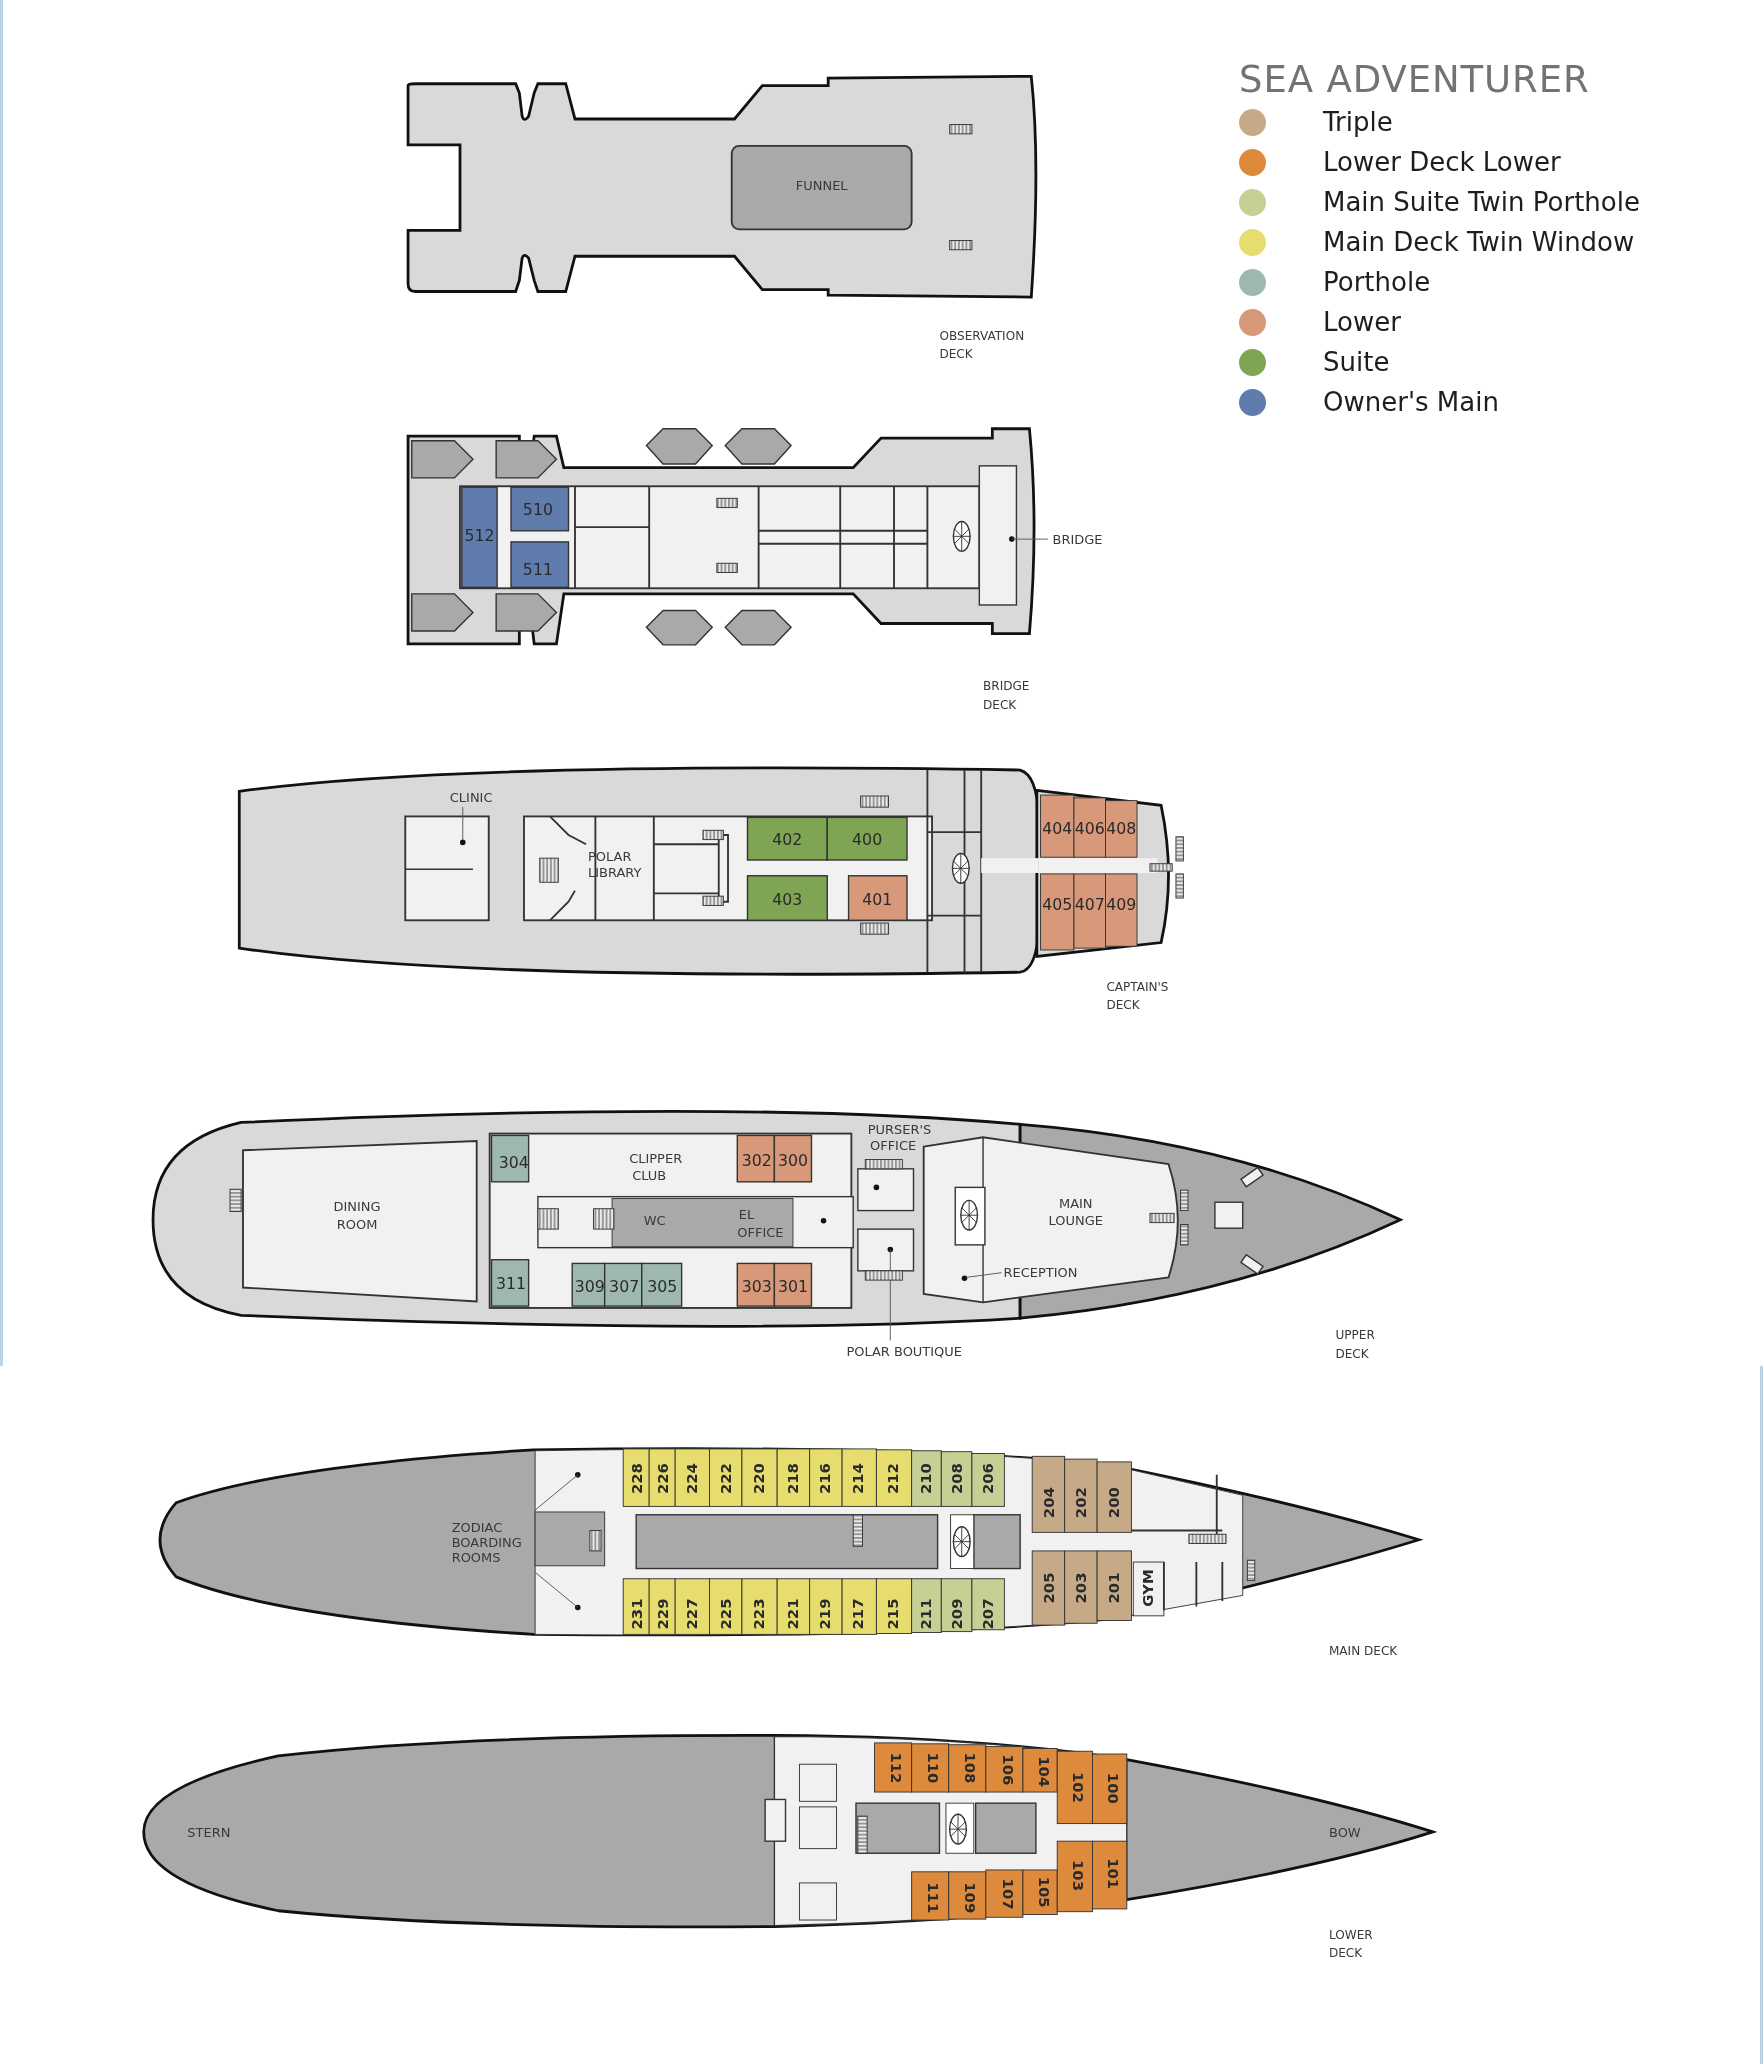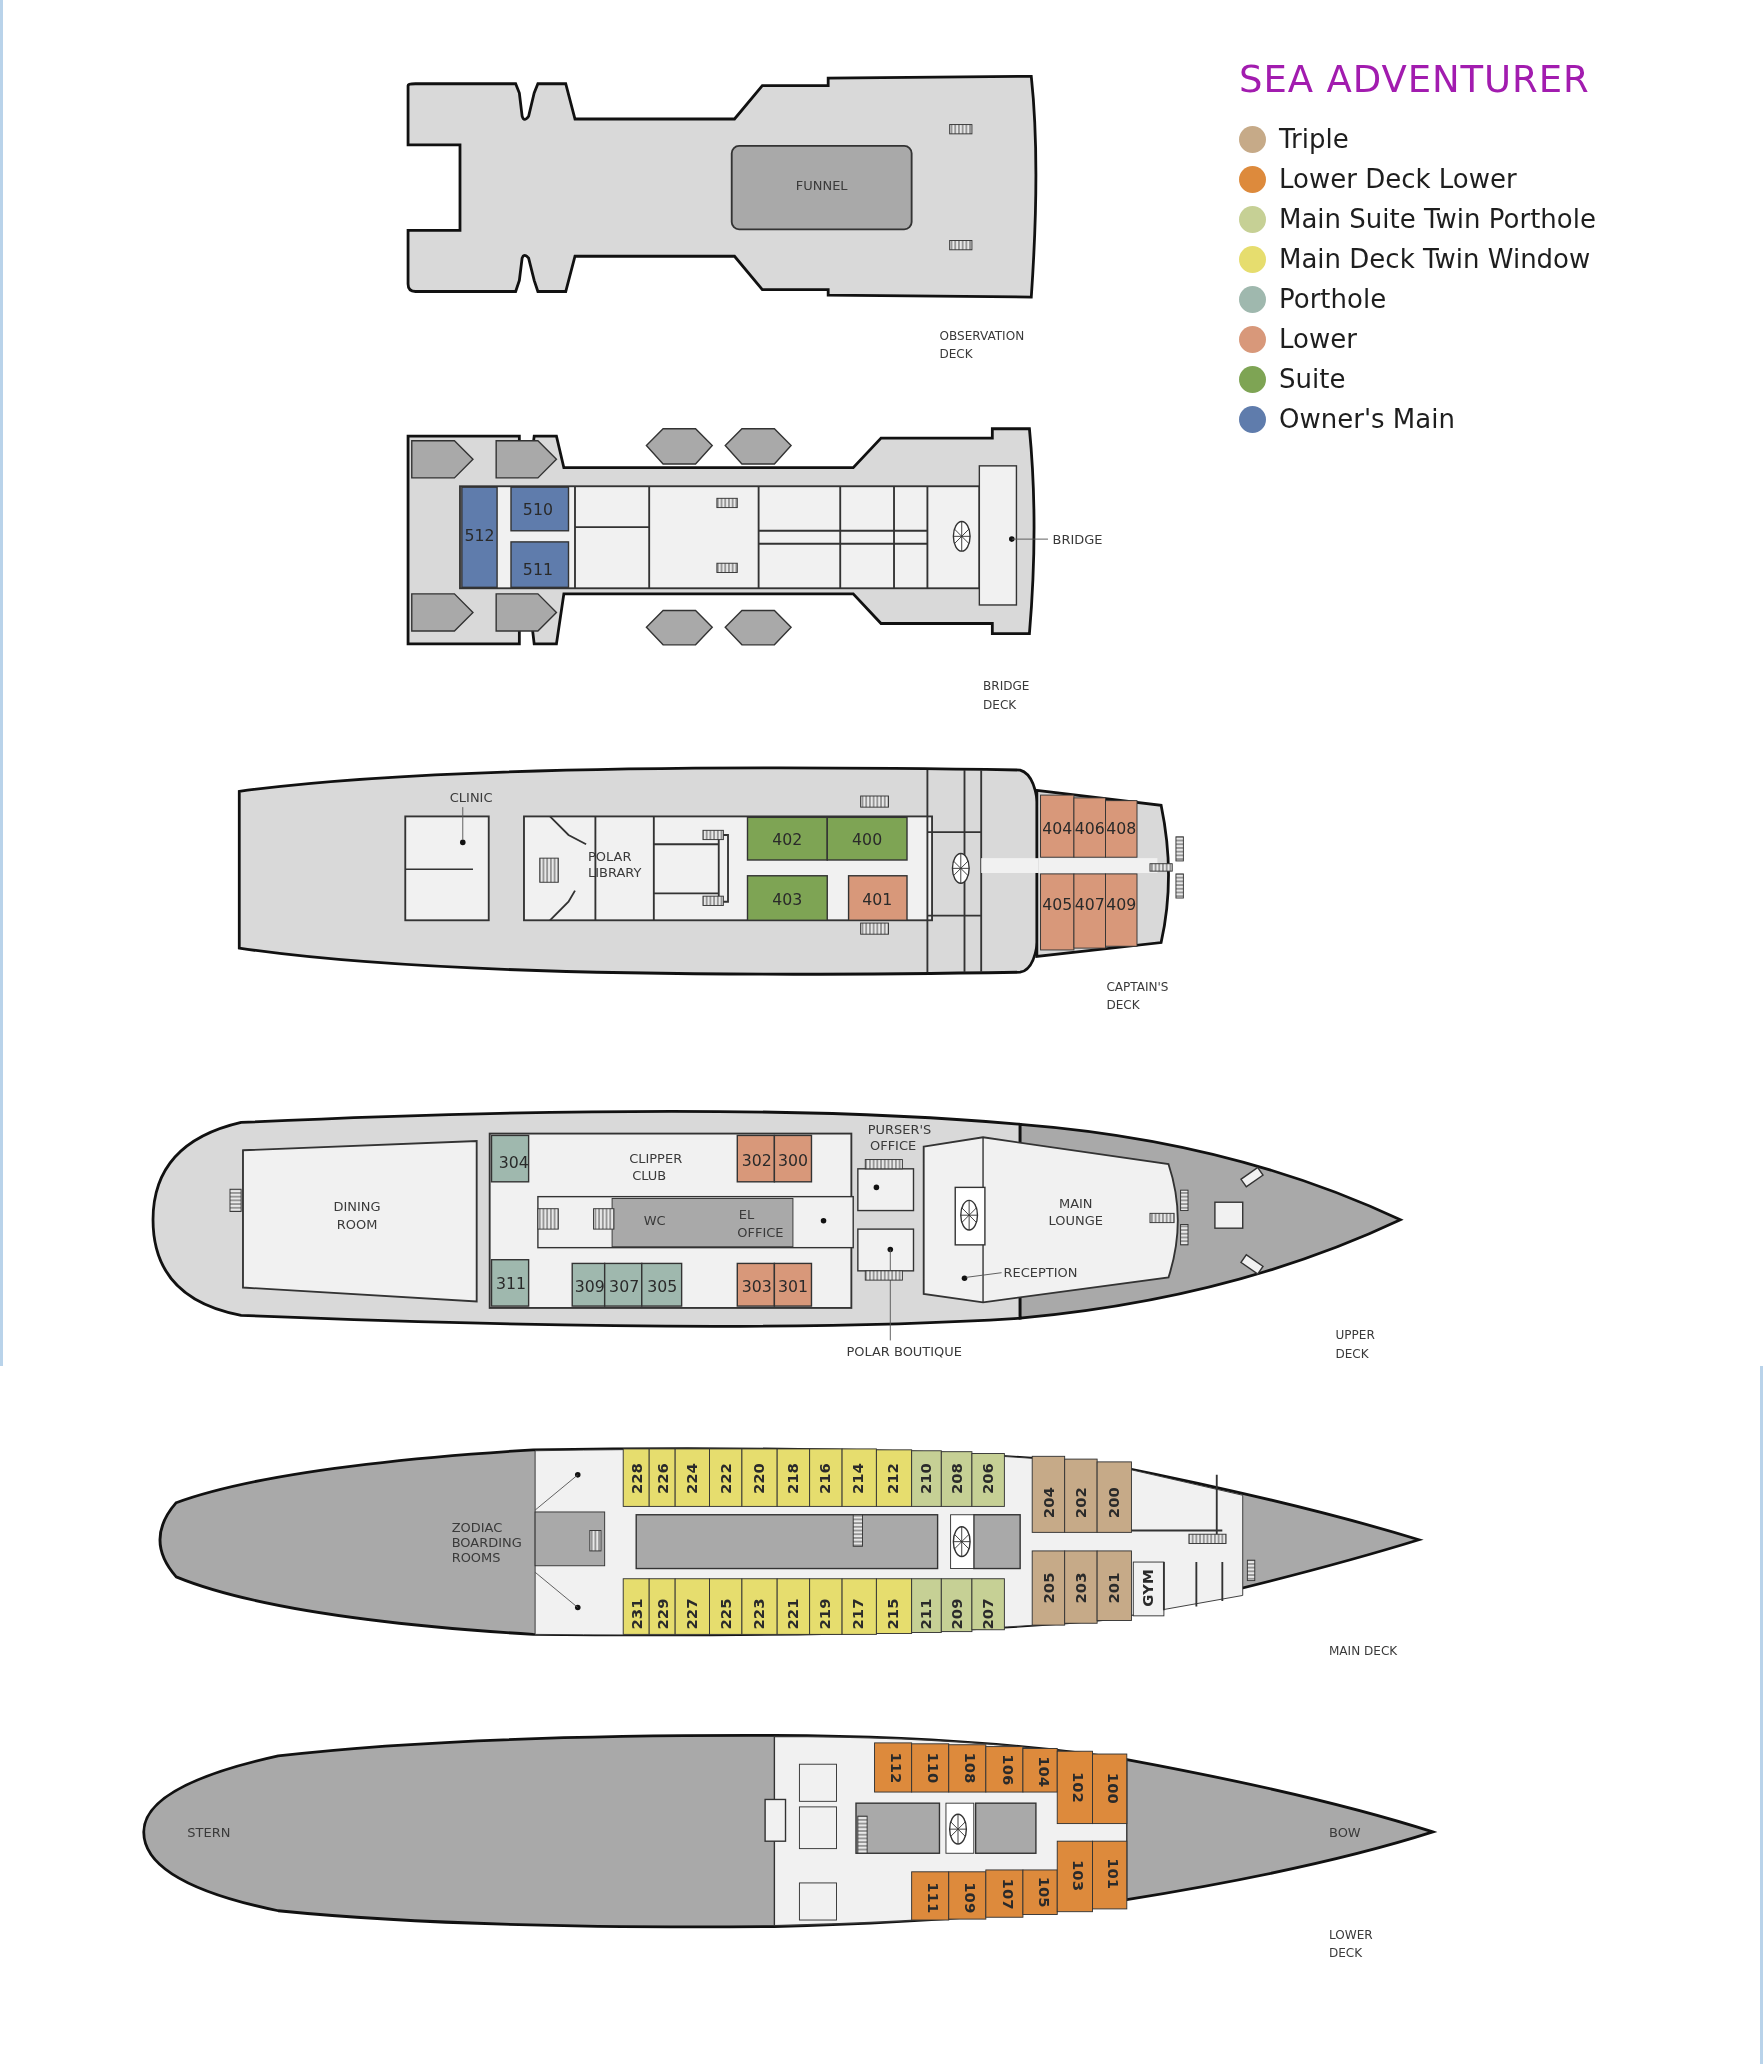--- a/index.html
+++ b/index.html
@@ -1,22 +1,22 @@
 <!DOCTYPE html>
 <html style="font-size:15px"><head>
 <meta charset="utf-8">
 <style>
   html, body { margin: 0; padding: 0; background: #ffffff; }
   body { width: 1763px; height: 2065px; position: relative; overflow: hidden; font-family: "DejaVu Sans", sans-serif; }
   .edge-left { position: absolute; left: 0; top: 0; width: 2.8px; height: 1366px; background: #b9d3ea; }
   .edge-right { position: absolute; left: 1760px; top: 1366px; width: 2.8px; height: 698px; background: #b9d3ea; }
   svg#plan { position: absolute; left: 0; top: 0; }
   .legend { position: absolute; left: 1239px; top: 58px; }
-  .legend-title { font-size: 37px; color: #a21caf; letter-spacing: 0.9px; margin-bottom: 18px; font-family: "DejaVu Sans", sans-serif; }
-  .legend-item { display: flex; align-items: center; height: 40px; }
+  .legend-title { font-size: 37px; color: #737373; letter-spacing: 0.9px; margin-bottom: 1px; font-family: "DejaVu Sans", sans-serif; }
+  .legend-item { display: flex; align-items: center; height: 40px; gap: 44px; }
   .legend-dot { width: 27px; height: 27px; border-radius: 50%; margin-right: 13px; }
   .legend-label { font-size: 26px; color: #1e1e1e; }
   .lbl { font-family: "DejaVu Sans", sans-serif; fill: #3a3a3a; font-size: 14px; }
   .deckname { font-family: "DejaVu Sans", sans-serif; fill: #3a3a3a; font-size: 13px; }
   .cab { font-family: "DejaVu Sans", sans-serif; fill: #2a2a2a; font-size: 17px; }
   .cabv { font-family: "DejaVu Sans", sans-serif; fill: #2a2a2a; font-size: 16px; font-weight: bold; }
   .hull { stroke: #111; stroke-width: 3; }
   .wall { stroke: #333; stroke-width: 2; fill: none; }
 </style>
 </head>

